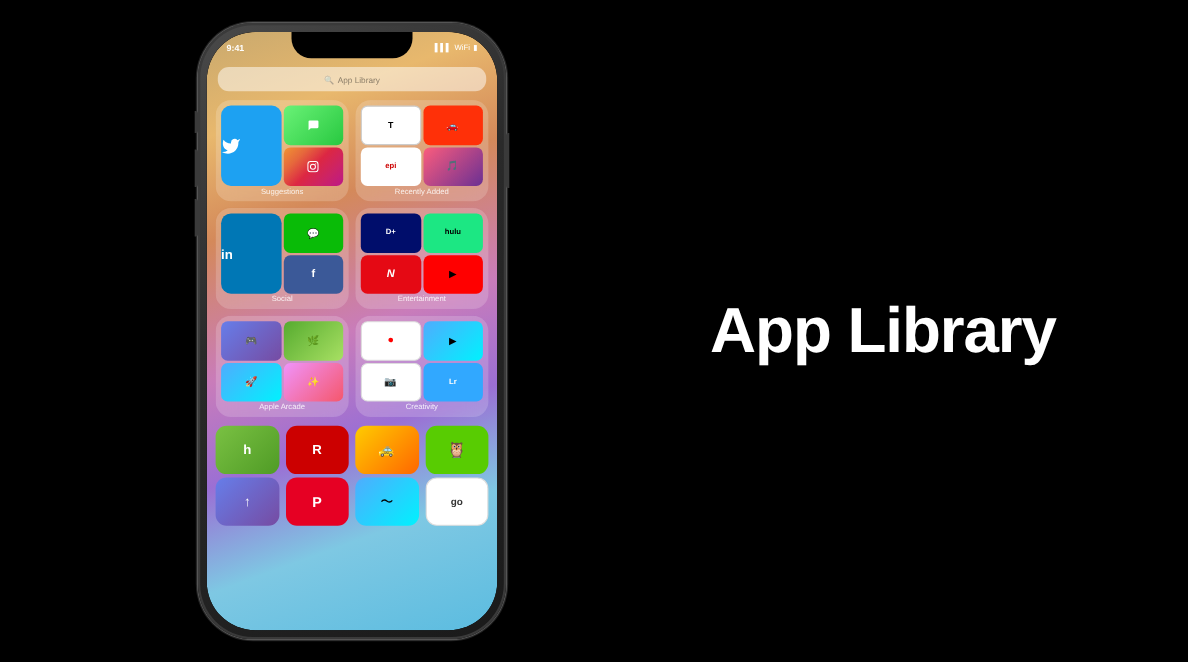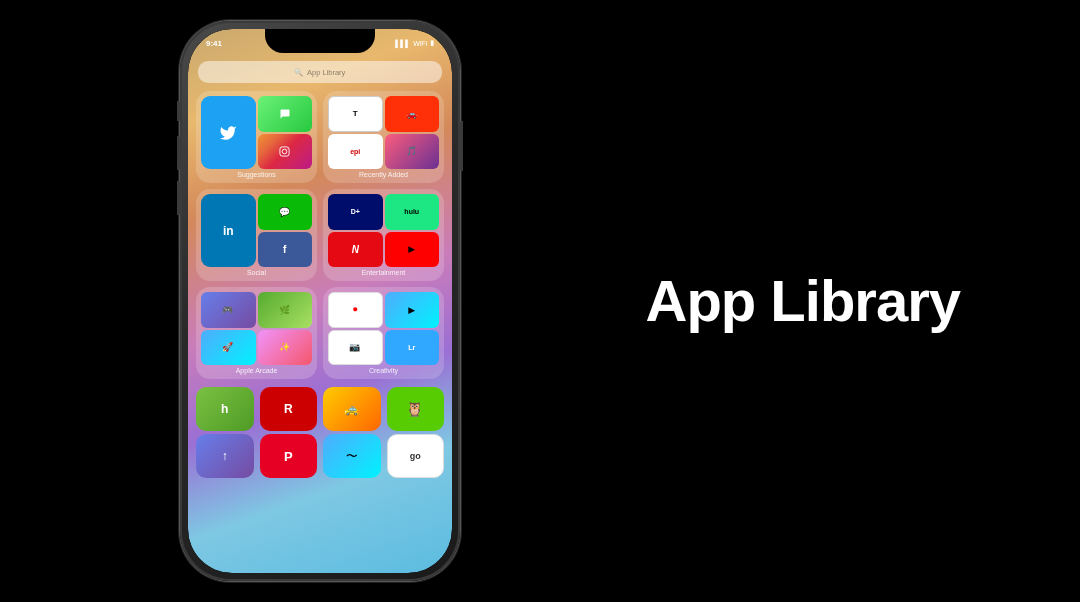--- a/index.html
+++ b/index.html
@@ -239,21 +239,20 @@
       gap: 2px;
       margin-bottom: 2px;
     }
 
     .ci-big {
       grid-row: span 2;
       border-radius: 9px;
       font-size: 18px;
       display: flex;
       align-items: center;
-      justify-content: center;
     }
 
     .ci-small {
       border-radius: 6px;
       font-size: 10px;
       display: flex;
       align-items: center;
       justify-content: center;
     }
 

